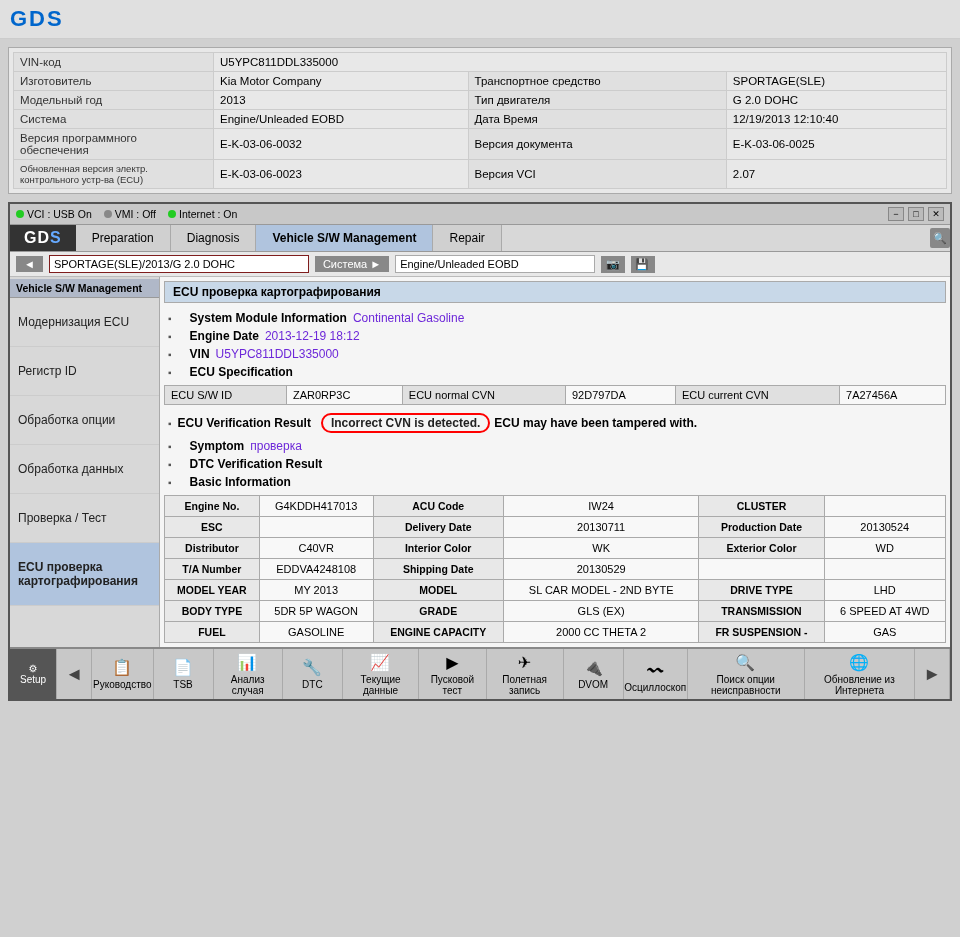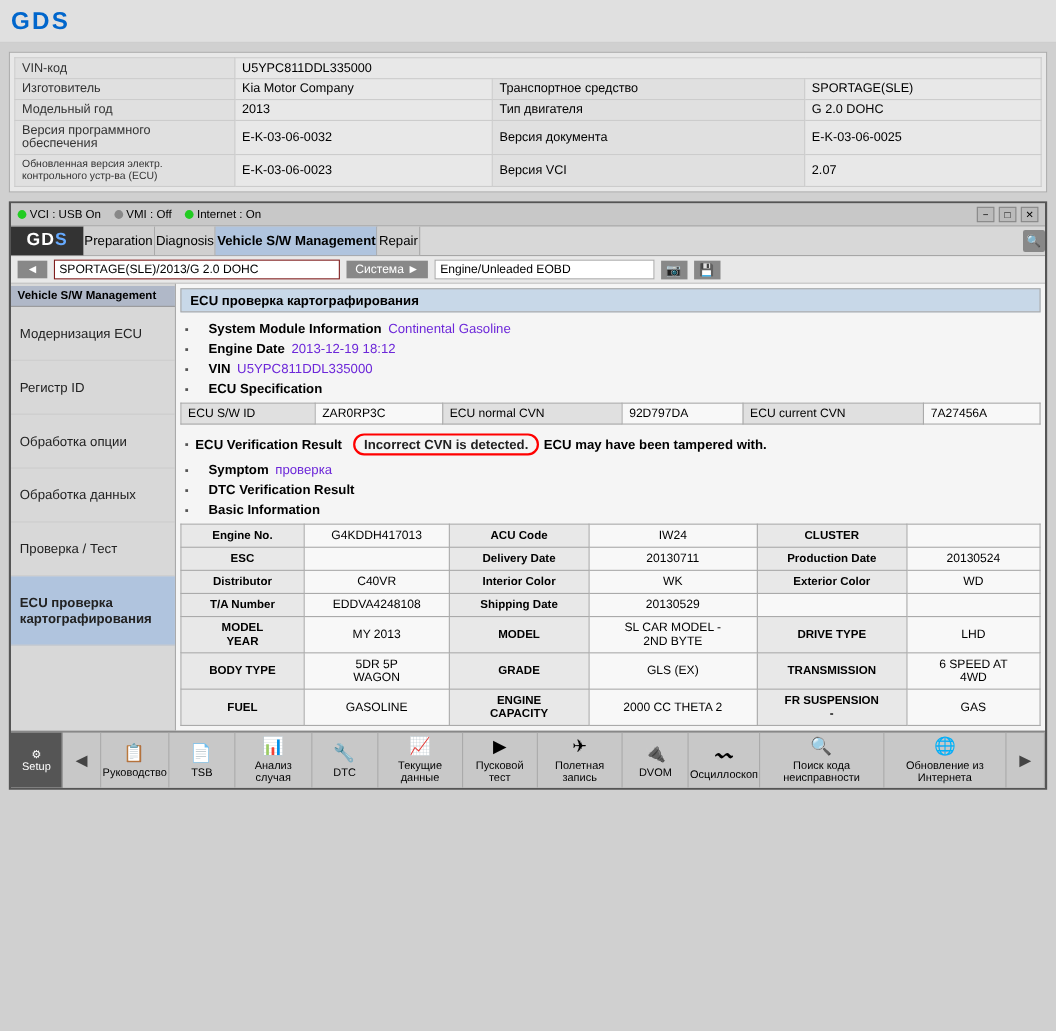--- a/index.html
+++ b/index.html
@@ -49,21 +49,21 @@
     }
     .gds-logo {
       background: #333;
       color: white;
       font-weight: bold;
       font-size: 16px;
       padding: 4px 14px;
       letter-spacing: 1px;
     }
     .nav-tab {
-      padding: 6px 1px;
+      padding: 6px 16px;
       font-size: 12px;
       border-right: 1px solid #aaa;
       cursor: pointer;
       background: #d0d0d0;
     }
     .nav-tab.active {
       background: #b0c4de;
       font-weight: bold;
       color: #000;
     }
@@ -184,21 +184,21 @@
       color: #222;
       border: 2px solid red;
       border-radius: 12px;
       padding: 1px 8px;
       display: inline-block;
     }
     .verify-extra { margin-left: 4px; }
 
     
     .basic-table { width: 100%; border-collapse: collapse; font-size: 11px; margin-top: 4px; }
-    .basic-table td { border: 1px solid #aaa; padding: 4px 24px; background: #f8f8f8; text-align: center; }
+    .basic-table td { border: 1px solid #aaa; padding: 4px 0; background: #f8f8f8; text-align: center; }
     .basic-table td.lbl { background: #e8e8e8; font-weight: bold; text-align: center; font-size: 10.5px; }
 
     
     .bottom-toolbar {
       background: #c8c8c8;
       border-top: 2px solid #888;
       display: flex;
       align-items: stretch;
       height: 52px;
     }
@@ -278,20 +278,26 @@
       <td class="label">Транспортное средство</td>
       <td>SPORTAGE(SLE)</td>
     </tr>
     <tr>
       <td class="label">Модельный год</td>
       <td>2013</td>
       <td class="label">Тип двигателя</td>
       <td>G 2.0 DOHC</td>
     </tr>
     <tr>
+      <td class="label">Система</td>
+      <td>Engine/Unleaded EOBD</td>
+      <td class="label">Дата Время</td>
+      <td>12/19/2013 12:10:40</td>
+    </tr>
+    <tr>
       <td class="label">Версия программного обеспечения</td>
       <td>E-K-03-06-0032</td>
       <td class="label">Версия документа</td>
       <td>E-K-03-06-0025</td>
     </tr>
     <tr>
       <td class="label" style="font-size:9.5px;">Обновленная версия электр. контрольного устр-ва (ECU)</td>
       <td>E-K-03-06-0023</td>
       <td class="label">Версия VCI</td>
       <td>2.07</td>
@@ -524,21 +530,21 @@
     <div class="toolbar-btn">
       <span class="tb-icon">🔌</span>
       <span>DVOM</span>
     </div>
     <div class="toolbar-btn">
       <span class="tb-icon">〰</span>
       <span>Осциллоскоп</span>
     </div>
     <div class="toolbar-btn">
       <span class="tb-icon">🔍</span>
-      <span>Поиск кода неисправности</span>
+      <span>Поиск опции неисправности</span>
     </div>
     <div class="toolbar-btn">
       <span class="tb-icon">🌐</span>
       <span>Обновление из Интернета</span>
     </div>
     <div class="toolbar-nav">
       <span class="nav-arrow">►</span>
     </div>
   </div>
 

